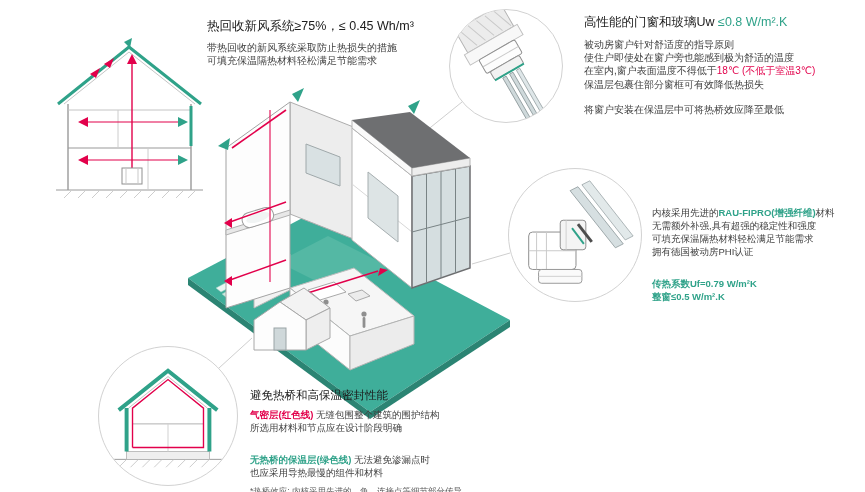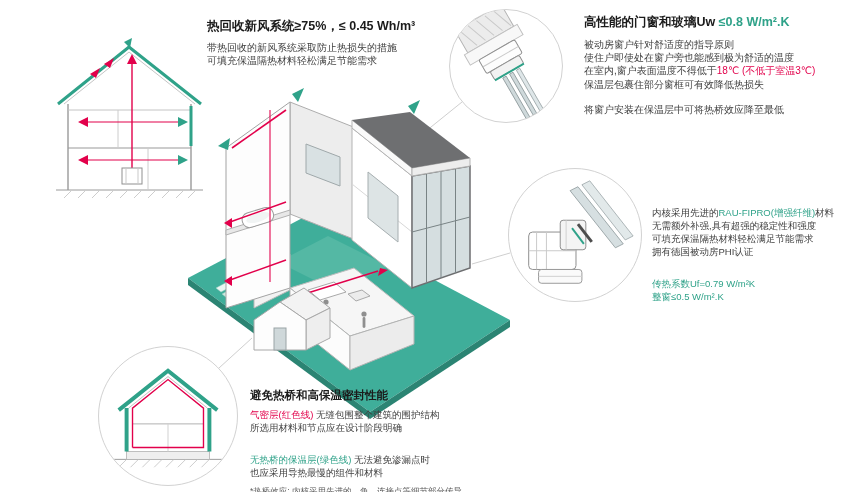--- a/index.html
+++ b/index.html
@@ -1,25 +1,25 @@
 <!DOCTYPE html>
 <html style="--teal: #2fa289; --red: #e2004b;"><head>
 <meta charset="utf-8">
 <style>
   *{margin:0;padding:0;box-sizing:border-box}
   html,body{background:#ffffff}
   .stage{position:relative;width:865px;height:492px;background:#fff;overflow:hidden;
          font-family:"Liberation Sans","DejaVu Sans",sans-serif;color:#222}
   .abs{position:absolute}
-  .h1{font-size:12.5px;font-weight:bold;color:#1b1b1b;white-space:nowrap}
+  .h1{font-size:12.5px;font-weight:normal;color:#1b1b1b;white-space:nowrap}
   .b10{font-size:10px;color:#3f3f3f;line-height:13.2px;white-space:nowrap}
   .b95{font-size:9.5px;color:#3f3f3f;line-height:13px;white-space:nowrap}
   .teal{color:var(--teal,#2fa289)}
   .red{color:var(--red,#e2004b)}
-  .bold{font-weight:normal}
+  .bold{font-weight:bold}
   .circle{background:#fff;border:1px solid #d2d2d2;border-radius:50%;overflow:hidden}
   .circle svg{display:block;width:100%;height:100%}
   .gap-top{margin-top:12px}
   .gap-top-sm{margin-top:19px}
   .footnote{font-size:8.5px;color:#5a5a5a;margin-top:7px;white-space:nowrap}
 </style>
 </head>
 <body>
 
 <div class="stage">

